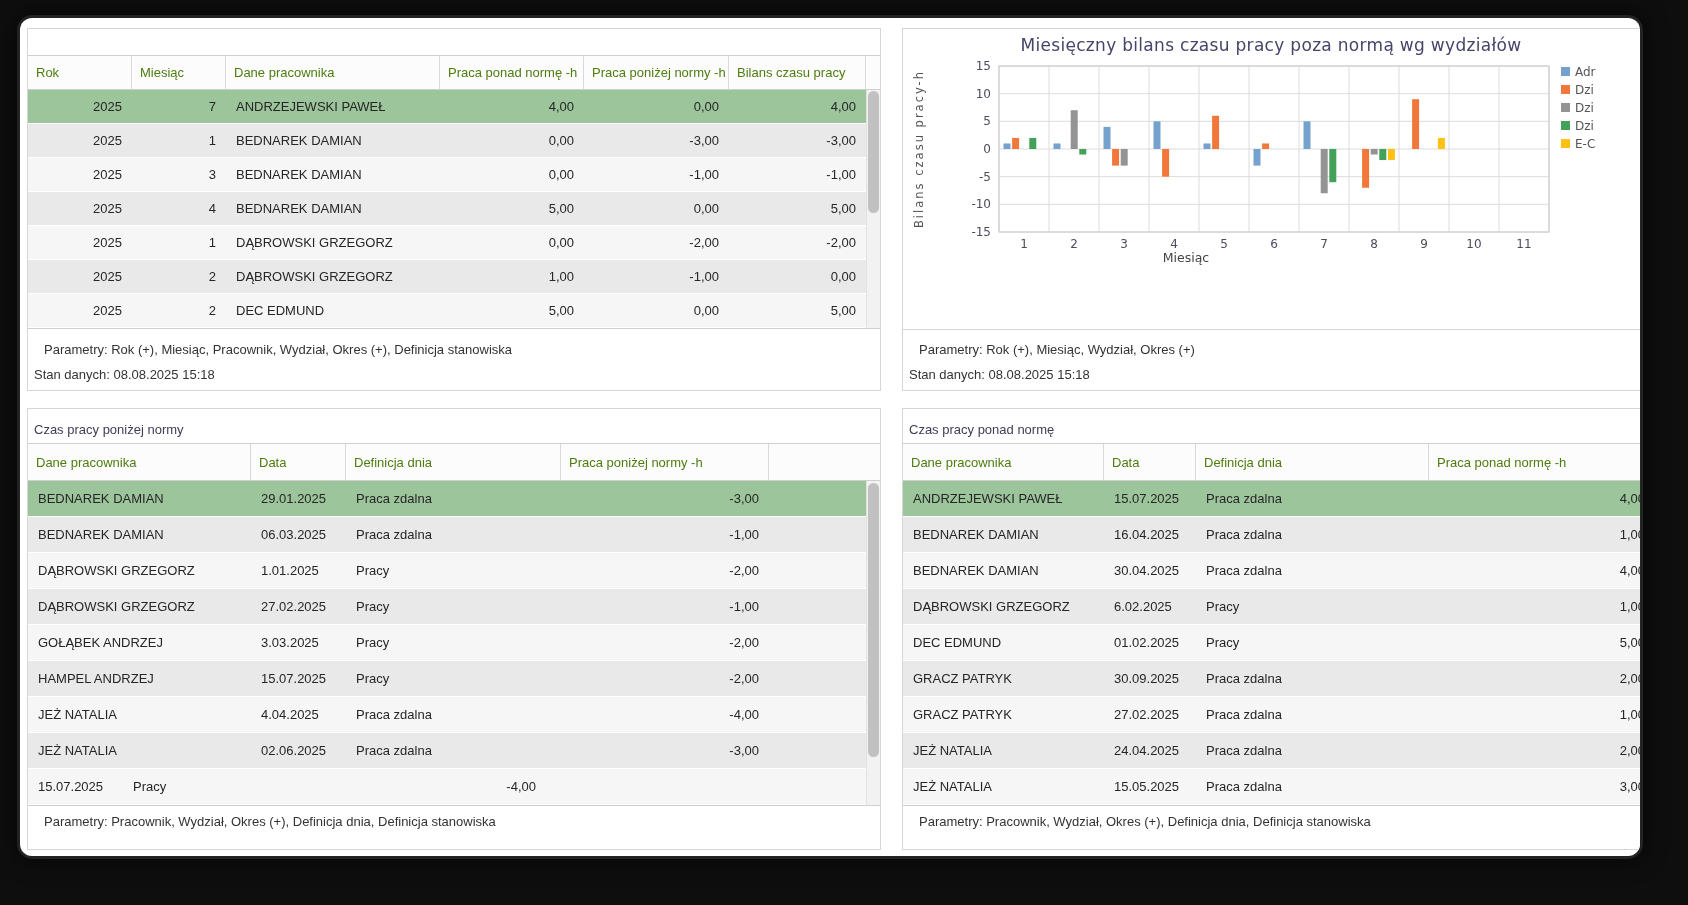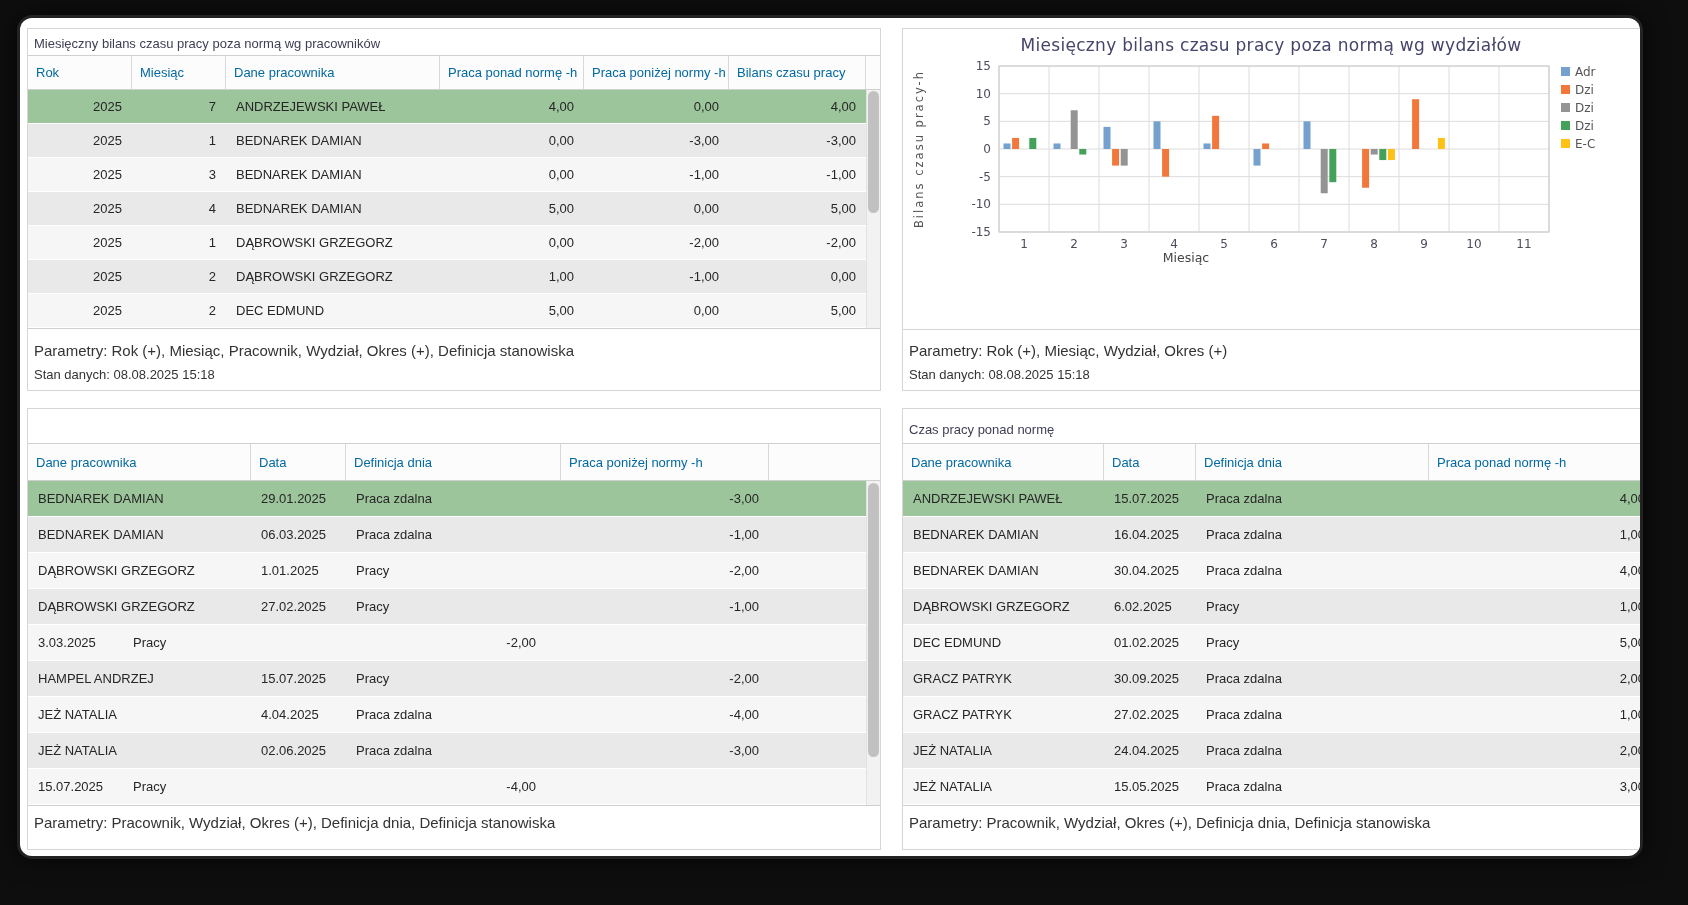--- a/index.html
+++ b/index.html
@@ -13,29 +13,29 @@
   #p-bl{left:7px;top:390px;width:854px;height:442px;}
   #p-br{left:882px;top:390px;width:900px;height:442px;}
   .panel-title{position:absolute;left:0;right:0;top:0;padding:7px 0 0 6px;font-size:13px;color:#3e3e54;white-space:nowrap;}
   .bottom .panel-title{padding-top:13px;}
   .tbl{position:absolute;left:0;width:100%;border-top:1px solid #cfcfcf;border-bottom:1px solid #cfcfcf;
        font-size:13px;background:#fff;box-sizing:border-box;}
   #p-tl .tbl{top:26px;--hh:33px;--rh:34px;}
   .bottom .tbl{top:34px;--hh:36px;--rh:36px;}
   .t-head{display:flex;background:#fcfcfc;border-bottom:1px solid #cfcfcf;}
   .t-hc{box-sizing:border-box;flex:none;display:flex;align-items:center;height:var(--hh);
-        padding:0 8px;border-right:1px solid #d8d8d8;color:#0369a1;white-space:nowrap;overflow:hidden;}
+        padding:0 8px;border-right:1px solid #d8d8d8;color:#4d7c0f;white-space:nowrap;overflow:hidden;}
   .t-hc.filler{border-right:none;}
   .t-row{display:flex;height:var(--rh);box-sizing:border-box;border-bottom:1px solid #ffffff;}
   .t-row.dark{background:#e9e9e9;}
   .t-row.light{background:#f6f6f6;}
   .t-row.sel{background:#9dc59b;}
   .t-c{box-sizing:border-box;flex:none;display:flex;align-items:center;height:100%;
        padding:0 10px;white-space:nowrap;overflow:hidden;color:#262626;}
-  .params{position:absolute;left:6px;font-size:15px;color:#333;white-space:nowrap;}
+  .params{position:absolute;left:16px;font-size:13px;color:#333;white-space:nowrap;}
   .stan{position:absolute;left:6px;font-size:13px;color:#333;white-space:nowrap;}
   #p-tl .params,#p-tr .params{top:313px;}
   #p-tl .stan,#p-tr .stan{top:338px;}
   .bottom .params{top:405px;}
   .sep{position:absolute;left:0;right:0;top:300px;border-top:1px solid #d6d6d6;}
   .vscroll{position:absolute;right:0;width:14px;background:#f2f2f2;border-left:1px solid #e2e2e2;box-sizing:border-box;}
   #p-tl .vscroll{top:61px;height:238px;}
   #p-bl .vscroll{top:72px;height:324px;}
   .vthumb{position:absolute;left:1px;width:11px;background:#c1c1c1;border-radius:6px;}
   #p-tl .vthumb{top:1px;height:122px;}
@@ -46,21 +46,20 @@
   .cylab{font-family:"DejaVu Sans",sans-serif;font-size:11.5px;fill:#555;letter-spacing:2px;}
   .cxlab{font-family:"DejaVu Sans",sans-serif;font-size:12.5px;fill:#444;}
   .clg{font-family:"DejaVu Sans",sans-serif;font-size:12px;fill:#555;}
 </style>
 </head>
 <body>
 
 <div id="content">
 
   <div class="panel" id="p-tl">
-    <div class="panel-title">Miesięczny bilans czasu pracy poza normą wg pracowników</div>
     <div class="tbl">
         <div class="t-head">
           <div class="t-hc" style="width: 104px;">Rok</div>
           <div class="t-hc" style="width: 94px;">Miesiąc</div>
           <div class="t-hc" style="width: 214px;">Dane pracownika</div>
           <div class="t-hc" style="width: 144px;">Praca ponad normę -h</div>
           <div class="t-hc" style="width: 145px;">Praca poniżej normy -h</div>
           <div class="t-hc" style="width: 137px;">Bilans czasu pracy</div>
         </div>
         <div class="t-row sel">
@@ -204,20 +203,21 @@
           <text x="672" y="101" class="clg">Dzi</text>
           <rect x="658" y="110" width="9" height="9" fill="#FFC116"></rect>
           <text x="672" y="119" class="clg">E-C</text>
         </svg></div>
     <div class="sep"></div>
     <div class="params">Parametry: Rok (+), Miesiąc, Wydział, Okres (+)</div>
     <div class="stan">Stan danych: 08.08.2025 15:18</div>
   </div>
 
   <div class="panel bottom" id="p-bl">
+    <div class="panel-title">Czas pracy poniżej normy</div>
     <div class="tbl">
         <div class="t-head">
           <div class="t-hc" style="width: 223px;">Dane pracownika</div>
           <div class="t-hc" style="width: 95px;">Data</div>
           <div class="t-hc" style="width: 215px;">Definicja dnia</div>
           <div class="t-hc" style="width: 208px;">Praca poniżej normy -h</div>
           <div class="t-hc filler" style="width: 97px;"></div>
         </div>
         <div class="t-row sel">
           <div class="t-c" style="width: 223px; justify-content: flex-start;">BEDNAREK DAMIAN</div>
@@ -241,20 +241,21 @@
           <div class="t-c" style="width: 97px;"></div>
         </div>
         <div class="t-row dark">
           <div class="t-c" style="width: 223px; justify-content: flex-start;">DĄBROWSKI GRZEGORZ</div>
           <div class="t-c" style="width: 95px; justify-content: flex-start;">27.02.2025</div>
           <div class="t-c" style="width: 215px; justify-content: flex-start;">Pracy</div>
           <div class="t-c" style="width: 208px; justify-content: flex-end;">-1,00</div>
           <div class="t-c" style="width: 97px;"></div>
         </div>
         <div class="t-row light">
+          <div class="t-c" style="width: 223px; justify-content: flex-start;">GOŁĄBEK ANDRZEJ</div>
           <div class="t-c" style="width: 95px; justify-content: flex-start;">3.03.2025</div>
           <div class="t-c" style="width: 215px; justify-content: flex-start;">Pracy</div>
           <div class="t-c" style="width: 208px; justify-content: flex-end;">-2,00</div>
           <div class="t-c" style="width: 97px;"></div>
         </div>
         <div class="t-row dark">
           <div class="t-c" style="width: 223px; justify-content: flex-start; text-align: right;">HAMPEL ANDRZEJ</div>
           <div class="t-c" style="width: 95px; justify-content: flex-start;">15.07.2025</div>
           <div class="t-c" style="width: 215px; justify-content: flex-start;">Pracy</div>
           <div class="t-c" style="width: 208px; justify-content: flex-end;">-2,00</div>

